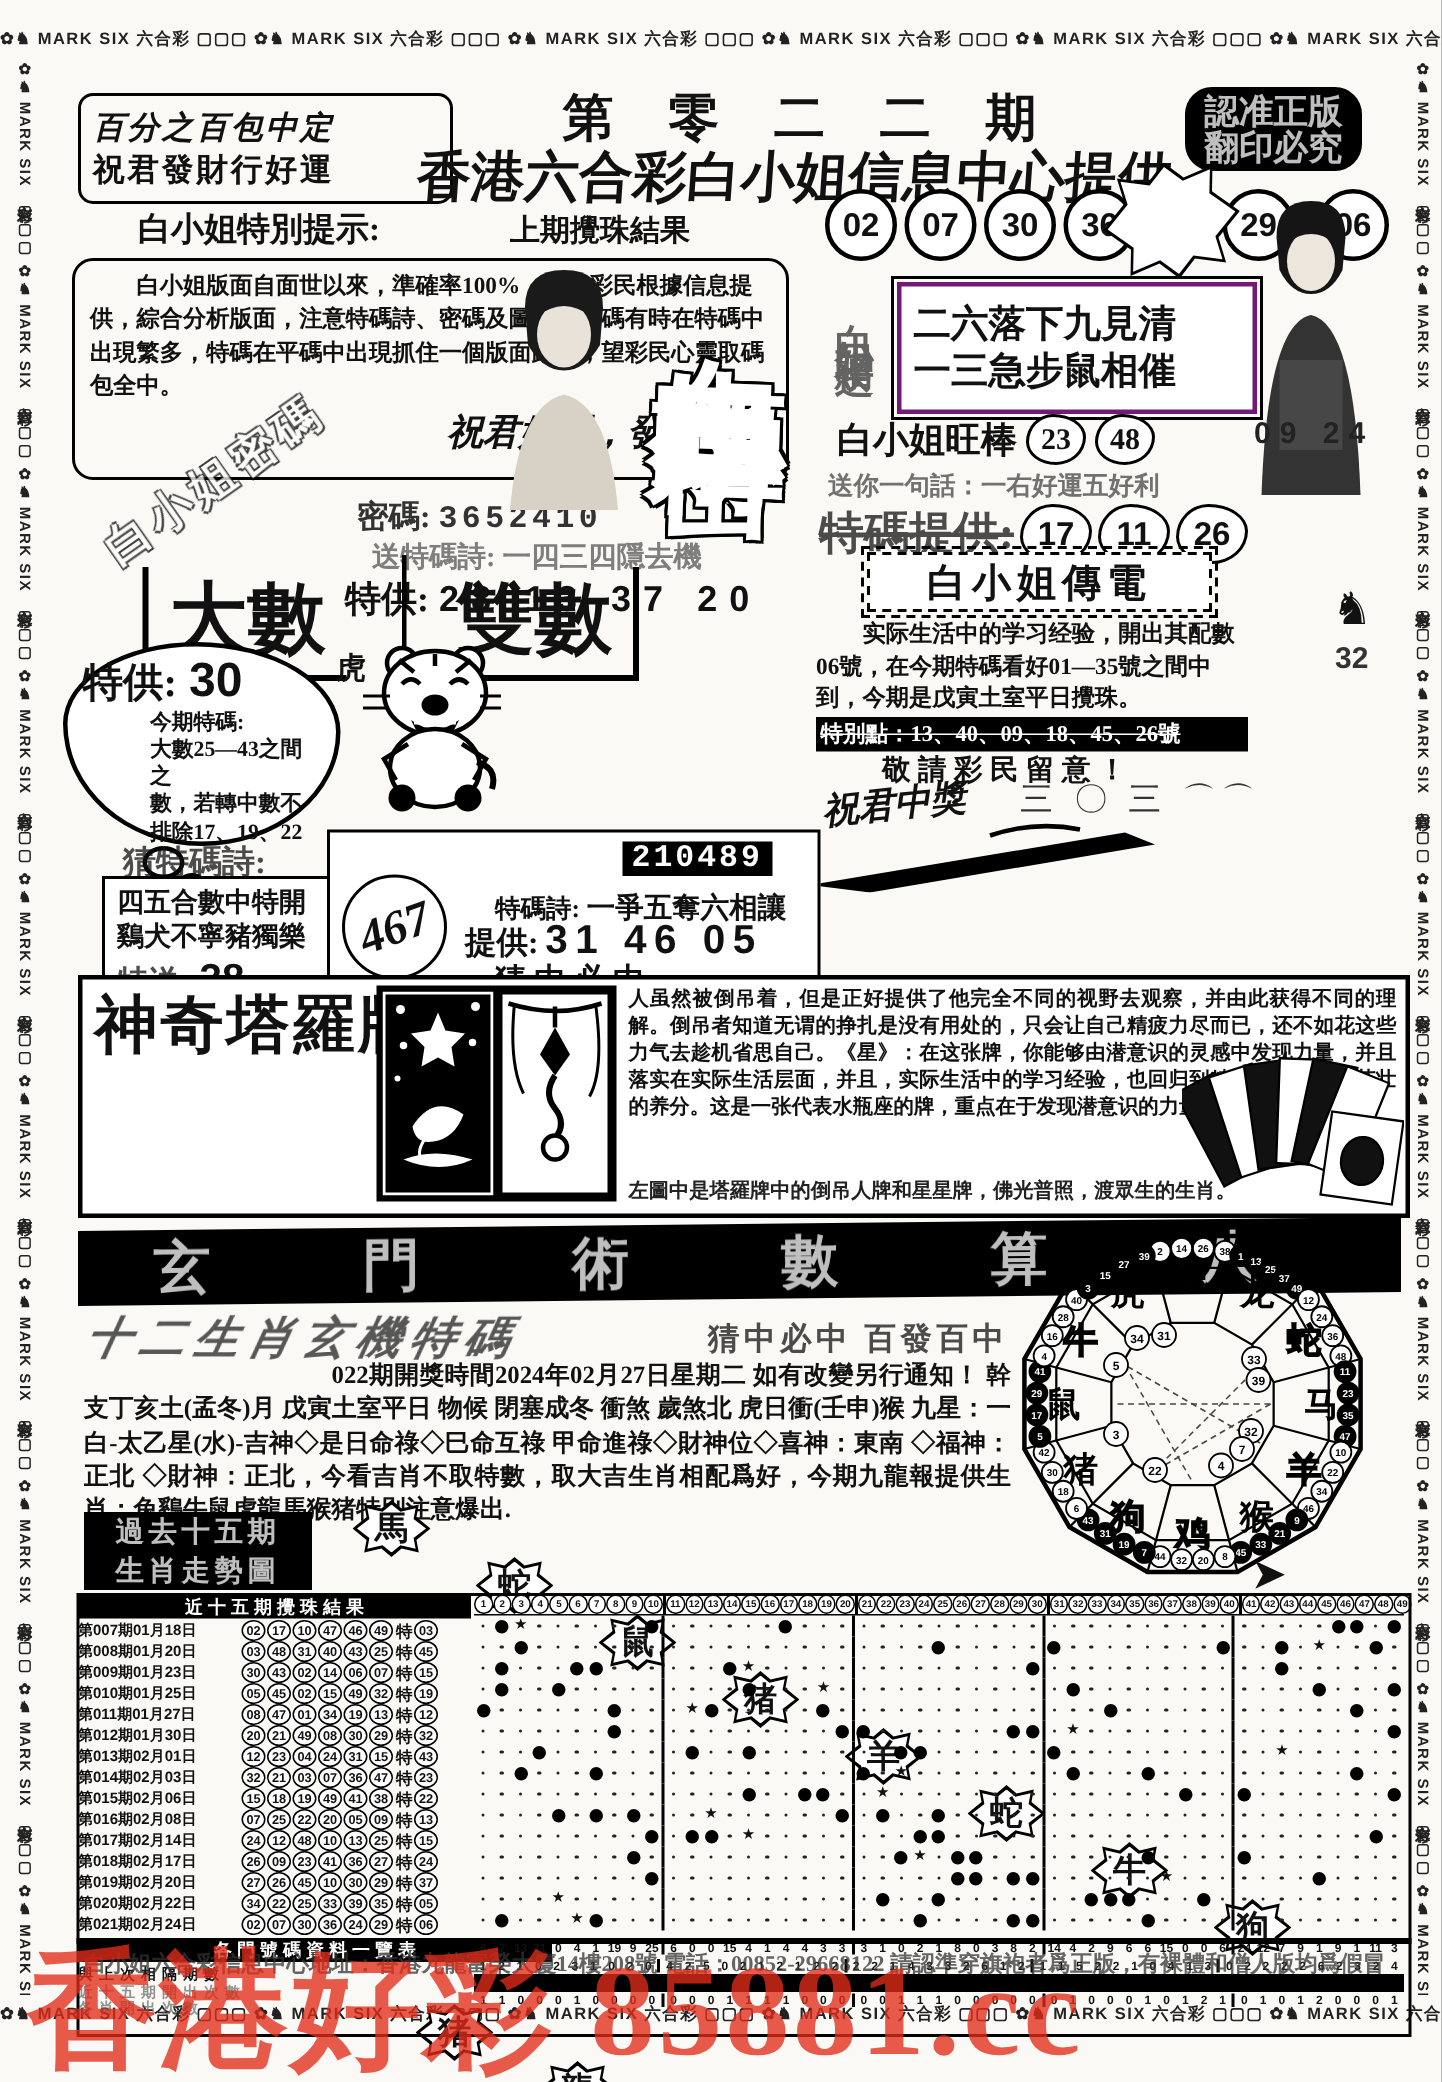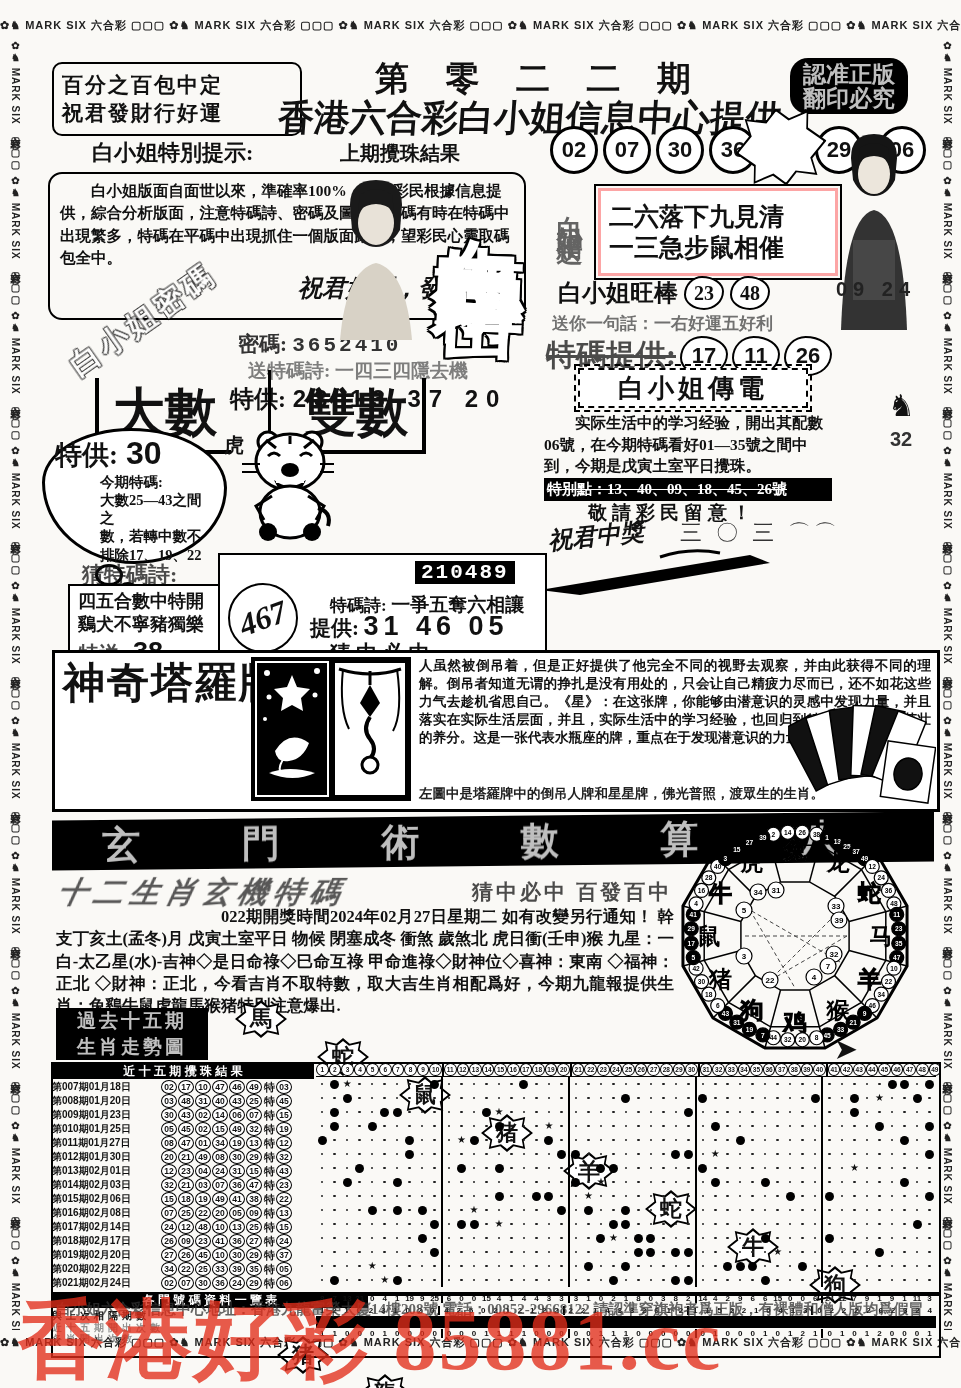--- a/index.html
+++ b/index.html
@@ -48,21 +48,21 @@
 <body>
 
 <div class="page">
 
   <div class="abs motif-h" id="bTop" style="left:0;top:18px;width:961px;height:18px;">✿♞ MARK SIX 六合彩 ▢▢▢  ✿♞ MARK SIX 六合彩 ▢▢▢  ✿♞ MARK SIX 六合彩 ▢▢▢  ✿♞ MARK SIX 六合彩 ▢▢▢  ✿♞ MARK SIX 六合彩 ▢▢▢  ✿♞ MARK SIX 六合彩 ▢▢▢  ✿♞ MARK SIX 六合彩 ▢▢▢  ✿♞ MARK SIX 六合彩 ▢▢▢  ✿♞ MARK SIX 六合彩 ▢▢▢  ✿♞ MARK SIX 六合彩 ▢▢▢  ✿♞ MARK SIX 六合彩 ▢▢▢  ✿♞ MARK SIX 六合彩 ▢▢▢  ✿♞ MARK SIX 六合彩 ▢▢▢  ✿♞ MARK SIX 六合彩 ▢▢▢  </div>
   <div class="abs motif-v" id="bLeft" style="left:6px;top:40px;width:16px;height:1290px;">✿♞ MARK SIX 六合彩 ▢▢▢  ✿♞ MARK SIX 六合彩 ▢▢▢  ✿♞ MARK SIX 六合彩 ▢▢▢  ✿♞ MARK SIX 六合彩 ▢▢▢  ✿♞ MARK SIX 六合彩 ▢▢▢  ✿♞ MARK SIX 六合彩 ▢▢▢  ✿♞ MARK SIX 六合彩 ▢▢▢  ✿♞ MARK SIX 六合彩 ▢▢▢  ✿♞ MARK SIX 六合彩 ▢▢▢  ✿♞ MARK SIX 六合彩 ▢▢▢  ✿♞ MARK SIX 六合彩 ▢▢▢  ✿♞ MARK SIX 六合彩 ▢▢▢  ✿♞ MARK SIX 六合彩 ▢▢▢  ✿♞ MARK SIX 六合彩 ▢▢▢  ✿♞ MARK SIX 六合彩 ▢▢▢  ✿♞ MARK SIX 六合彩 ▢▢▢  ✿♞ MARK SIX 六合彩 ▢▢▢  ✿♞ MARK SIX 六合彩 ▢▢▢  </div>
   <div class="abs motif-v" id="bRight" style="left:938px;top:40px;width:16px;height:1290px;">✿♞ MARK SIX 六合彩 ▢▢▢  ✿♞ MARK SIX 六合彩 ▢▢▢  ✿♞ MARK SIX 六合彩 ▢▢▢  ✿♞ MARK SIX 六合彩 ▢▢▢  ✿♞ MARK SIX 六合彩 ▢▢▢  ✿♞ MARK SIX 六合彩 ▢▢▢  ✿♞ MARK SIX 六合彩 ▢▢▢  ✿♞ MARK SIX 六合彩 ▢▢▢  ✿♞ MARK SIX 六合彩 ▢▢▢  ✿♞ MARK SIX 六合彩 ▢▢▢  ✿♞ MARK SIX 六合彩 ▢▢▢  ✿♞ MARK SIX 六合彩 ▢▢▢  ✿♞ MARK SIX 六合彩 ▢▢▢  ✿♞ MARK SIX 六合彩 ▢▢▢  ✿♞ MARK SIX 六合彩 ▢▢▢  ✿♞ MARK SIX 六合彩 ▢▢▢  ✿♞ MARK SIX 六合彩 ▢▢▢  ✿♞ MARK SIX 六合彩 ▢▢▢  </div>
   <div class="abs motif-h" id="bBot" style="left:0;top:1335px;width:961px;height:18px;">✿♞ MARK SIX 六合彩 ▢▢▢  ✿♞ MARK SIX 六合彩 ▢▢▢  ✿♞ MARK SIX 六合彩 ▢▢▢  ✿♞ MARK SIX 六合彩 ▢▢▢  ✿♞ MARK SIX 六合彩 ▢▢▢  ✿♞ MARK SIX 六合彩 ▢▢▢  ✿♞ MARK SIX 六合彩 ▢▢▢  ✿♞ MARK SIX 六合彩 ▢▢▢  ✿♞ MARK SIX 六合彩 ▢▢▢  ✿♞ MARK SIX 六合彩 ▢▢▢  ✿♞ MARK SIX 六合彩 ▢▢▢  ✿♞ MARK SIX 六合彩 ▢▢▢  ✿♞ MARK SIX 六合彩 ▢▢▢  ✿♞ MARK SIX 六合彩 ▢▢▢  </div>
 
   <div class="abs serif" style="left:52px;top:62px;width:230px;height:66px;border:2px solid #000;border-radius:10px;display:flex;flex-direction:column;justify-content:center;padding:2px 8px;">
-    <div class="b" style="font-size:21px;letter-spacing:2px;">百分之百包中定</div>
+    <div class="b" style="font-size:21px;letter-spacing:2px;font-style:italic;">百分之百包中定</div>
     <div class="b" style="font-size:21px;letter-spacing:2px;">祝君發財行好運</div>
   </div>
   <div class="abs serif b" style="left:330px;top:56px;width:420px;text-align:center;font-size:34px;letter-spacing:14px;">第 零 二 二 期</div>
   <div class="abs serif b" style="left:265px;top:94px;width:530px;text-align:center;font-size:36px;transform:skewX(-4deg);">香港六合彩白小姐信息中心提供</div>
   <div class="abs" style="left:790px;top:58px;width:118px;height:56px;background:#000;color:#fff;display:flex;flex-direction:column;align-items:center;justify-content:center;border-radius:18px;">
     <div class="b distress" style="font-size:23px;line-height:1.05;">認准正版</div>
     <div class="b distress" style="font-size:23px;line-height:1.05;">翻印必究</div>
   </div>
 
   <div class="abs serif b" style="left:52px;top:138px;font-size:22px;margin-left:40px;">白小姐特別提示:</div>
@@ -105,21 +105,21 @@
         <path d="M20 30 Q20 5 46 5 Q72 5 72 30 L70 55 Q60 72 46 72 Q32 72 22 55 Z" fill="#1a1a1a"></path>
         <ellipse cx="46" cy="48" rx="18" ry="22" fill="#e8e2d8"></ellipse>
         <path d="M28 36 q18 -14 36 0 l-2 -16 q-16 -12 -32 0 Z" fill="#1a1a1a"></path>
         <path d="M10 165 Q16 95 46 88 Q76 95 82 165 Z" fill="#d8d2c6"></path>
       </svg>
   </div>
 
   <div class="abs vert serif b outl" style="left:428px;top:165px;font-size:92px;line-height:1;height:500px;letter-spacing:6px;transform:rotate(2deg);">白小姐傳密</div>
 
   <div class="abs vert serif b distress" style="left:552px;top:195px;font-size:26px;color:#333;letter-spacing:6px;">白小姐贈送</div>
-  <div class="abs" style="left:598px;top:188px;width:218px;height:82px;border:3px solid #fca5a5;outline:2px solid #000;outline-offset:2px;background:#fff;display:flex;flex-direction:column;justify-content:center;padding:0 8px;">
+  <div class="abs" style="left:598px;top:188px;width:218px;height:82px;border:3px solid #701a75;outline:2px solid #000;outline-offset:2px;background:#fff;display:flex;flex-direction:column;justify-content:center;padding:0 8px;">
     <div class="b" style="font-size:25px;line-height:1.25;">二六落下九見清</div>
     <div class="b" style="font-size:25px;line-height:1.25;">一三急步鼠相催</div>
   </div>
   <div class="abs serif b" style="left:558px;top:276px;font-size:24px;display:flex;align-items:center;gap:6px;">
     <span>白小姐旺棒</span>
     <span class="cloud" style="width:36px;height:30px;font-size:20px;">23</span>
     <span class="cloud" style="width:36px;height:30px;font-size:20px;">48</span>
   </div>
   <div class="abs serif b distress" style="left:552px;top:312px;font-size:17px;color:#444;">送你一句話：一右好運五好利</div>
   <div class="abs" style="left:546px;top:335px;display:flex;align-items:center;gap:4px;">

